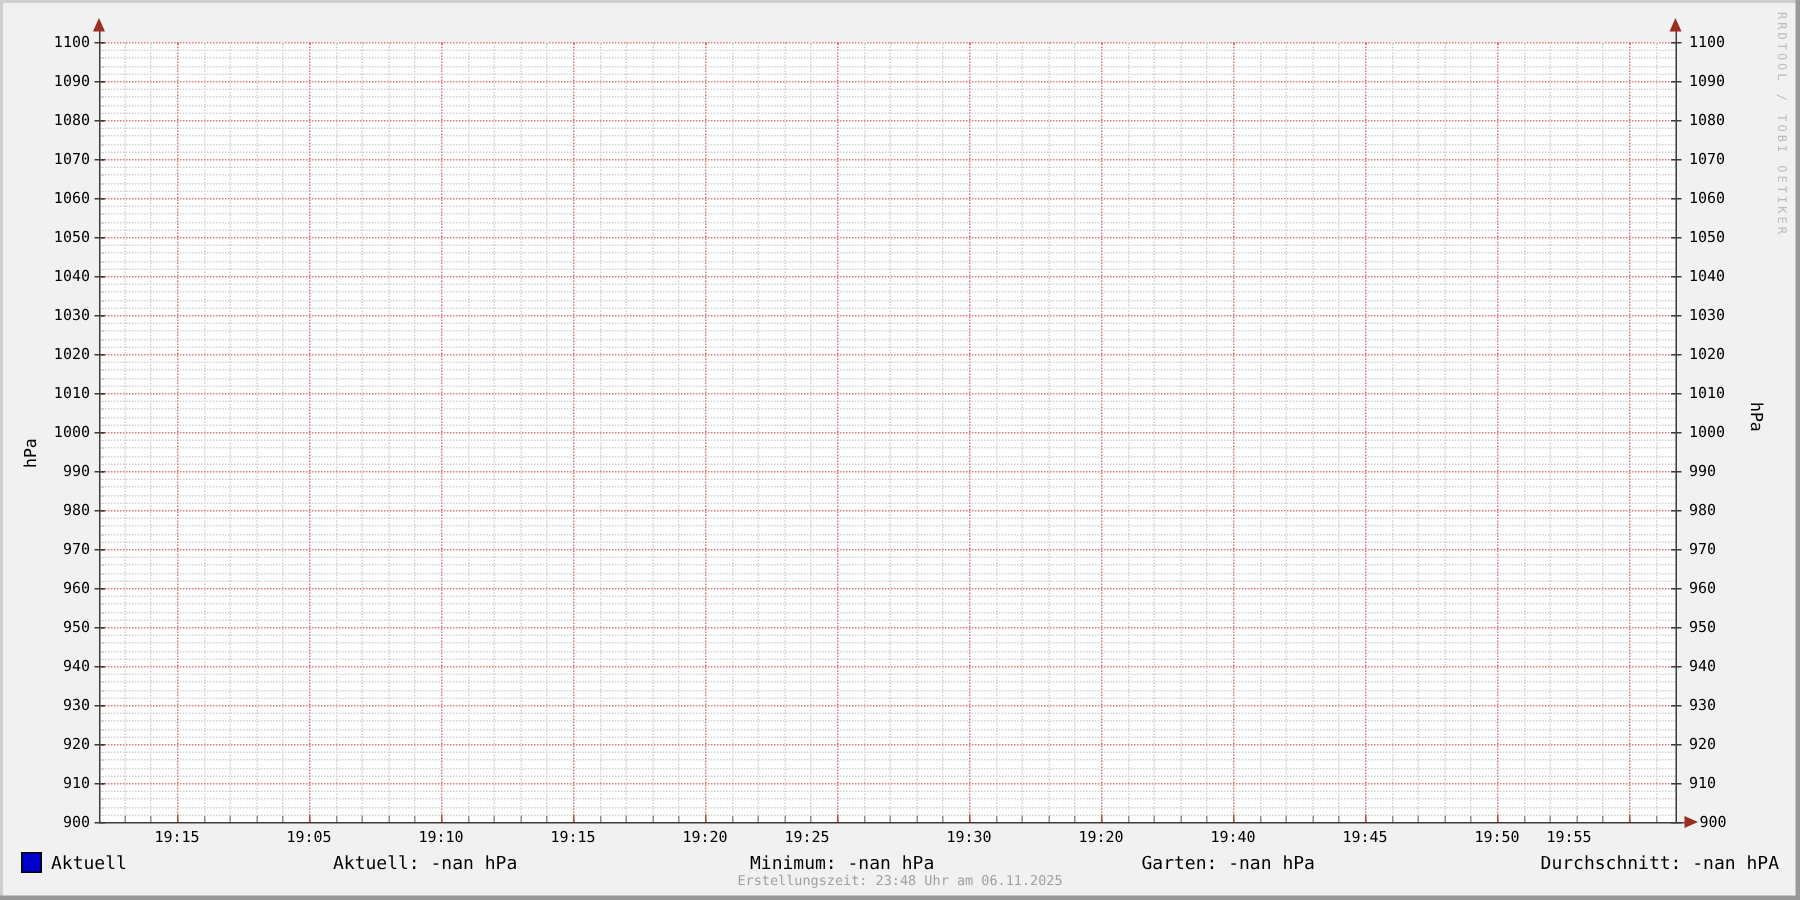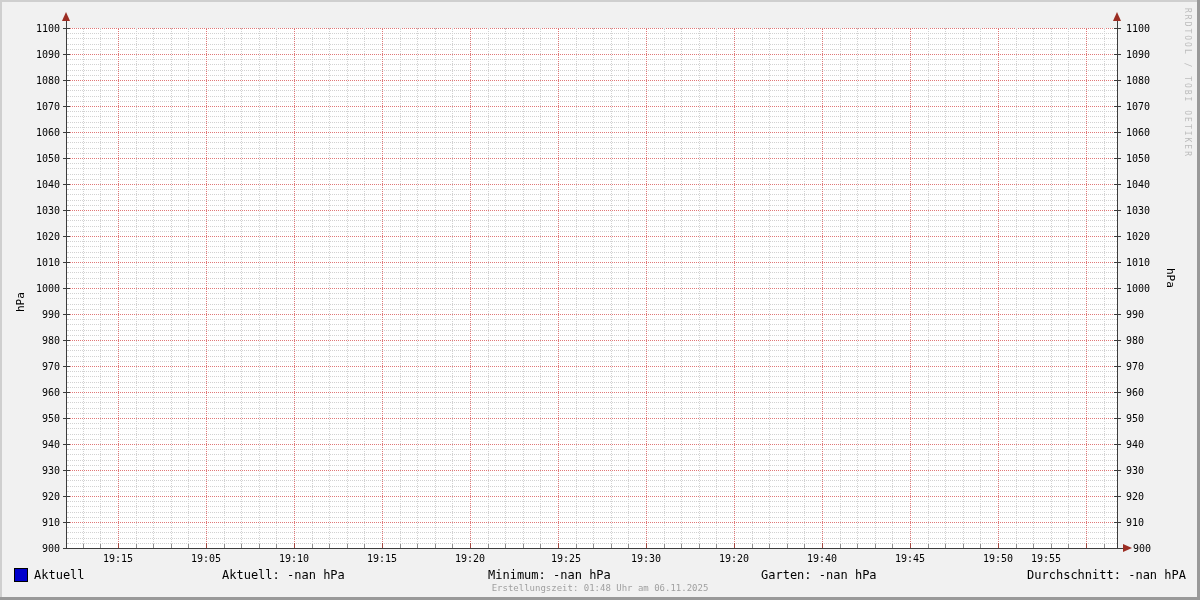--- a/index.html
+++ b/index.html
@@ -37,21 +37,21 @@
   .ylabel.left{text-align:right;}
   .ylabel.right{text-align:left;}
   .xlabel{position:absolute;width:60px;text-align:center;font-size:10px;line-height:12px;color:#000;}
   .arrow{position:absolute;width:0;height:0;}
   .arrow.up{border-left:4px solid transparent;border-right:4px solid transparent;border-bottom:9px solid #9b2d23;}
   .arrow.rightdir{border-top:4px solid transparent;border-bottom:4px solid transparent;border-left:9px solid #9b2d23;}
   #legend{position:absolute;left:14px;top:567px;height:16px;display:flex;align-items:center;gap:6px;font-size:12px;color:#000;}
   #swatch{width:12px;height:12px;border:1px solid #000;background:#0000cc;display:inline-block;}
   .stat{position:absolute;top:568px;font-size:12px;line-height:15px;color:#000;white-space:pre;}
   #stat-aktuell{left:222px;}
-  #stat-minimum{left:488px;text-align:center;}
+  #stat-minimum{left:500px;text-align:center;}
   #stat-maximum{left:761px;}
   #stat-durchschnitt{right:14px;margin-left:36px;}
   #footer{position:absolute;left:0;right:0;top:583px;text-align:center;font-size:9px;color:#a0a0a0;}
 </style>
 </head>
 <body>
 
 <div id="frame">
   <div class="bevel" id="bevel-top"></div>
   <div class="bevel" id="bevel-left"></div>
@@ -68,21 +68,21 @@
 
   <div id="legend">
     <span id="swatch" style="background: rgb(0, 0, 204);"></span>
     <span>Aktuell</span>
   </div>
   <span class="stat" id="stat-aktuell">Aktuell: -nan hPa</span>
   <span class="stat" id="stat-minimum">Minimum: -nan hPa</span>
   <span class="stat" id="stat-maximum">Garten: -nan hPa</span>
   <span class="stat" id="stat-durchschnitt">Durchschnitt: -nan hPA</span>
 
-  <div id="footer">Erstellungszeit: 01:48 Uhr am 06.11.2025</div>
+  <div id="footer">Erstellungszeit: 23:48 Uhr am 06.11.2025</div>
 <div class="hgrid" style="left: 67px; top: 542.8px; width: 1050px;"></div>
     <div class="hgrid" style="left: 67px; top: 537.6px; width: 1050px;"></div>
     <div class="hgrid" style="left: 67px; top: 532.4px; width: 1050px;"></div>
     <div class="hgrid" style="left: 67px; top: 527.2px; width: 1050px;"></div>
     <div class="hgrid major" style="left: 67px; top: 522px; width: 1050px;"></div>
     <div class="hgrid" style="left: 67px; top: 516.8px; width: 1050px;"></div>
     <div class="hgrid" style="left: 67px; top: 511.6px; width: 1050px;"></div>
     <div class="hgrid" style="left: 67px; top: 506.4px; width: 1050px;"></div>
     <div class="hgrid" style="left: 67px; top: 501.2px; width: 1050px;"></div>
     <div class="hgrid major" style="left: 67px; top: 496px; width: 1050px;"></div>
@@ -382,20 +382,20 @@
     <div class="ylabel right" style="left: 1126px; top: 49px;">1090</div>
     <div class="tick" style="left: 63px; top: 28px; width: 7px; height: 1px;"></div>
     <div class="tick" style="left: 1114px; top: 28px; width: 7px; height: 1px;"></div>
     <div class="ylabel left" style="left: 18px; top: 23px;">1100</div>
     <div class="ylabel right" style="left: 1126px; top: 23px;">1100</div>
     <div class="xlabel" style="left: 88px; top: 553px;">19:15</div>
     <div class="xlabel" style="left: 176px; top: 553px;">19:05</div>
     <div class="xlabel" style="left: 264px; top: 553px;">19:10</div>
     <div class="xlabel" style="left: 352px; top: 553px;">19:15</div>
     <div class="xlabel" style="left: 440px; top: 553px;">19:20</div>
-    <div class="xlabel" style="left: 536px; top: 553px;">19:25</div>
+    <div class="xlabel" style="left: 508px; top: 553px;">19:25</div>
     <div class="xlabel" style="left: 616px; top: 553px;">19:30</div>
     <div class="xlabel" style="left: 704px; top: 553px;">19:20</div>
     <div class="xlabel" style="left: 792px; top: 553px;">19:40</div>
     <div class="xlabel" style="left: 880px; top: 553px;">19:45</div>
     <div class="xlabel" style="left: 968px; top: 553px;">19:50</div>
     <div class="xlabel" style="left: 1016px; top: 553px;">19:55</div>
   </div>
 
 </body></html>

